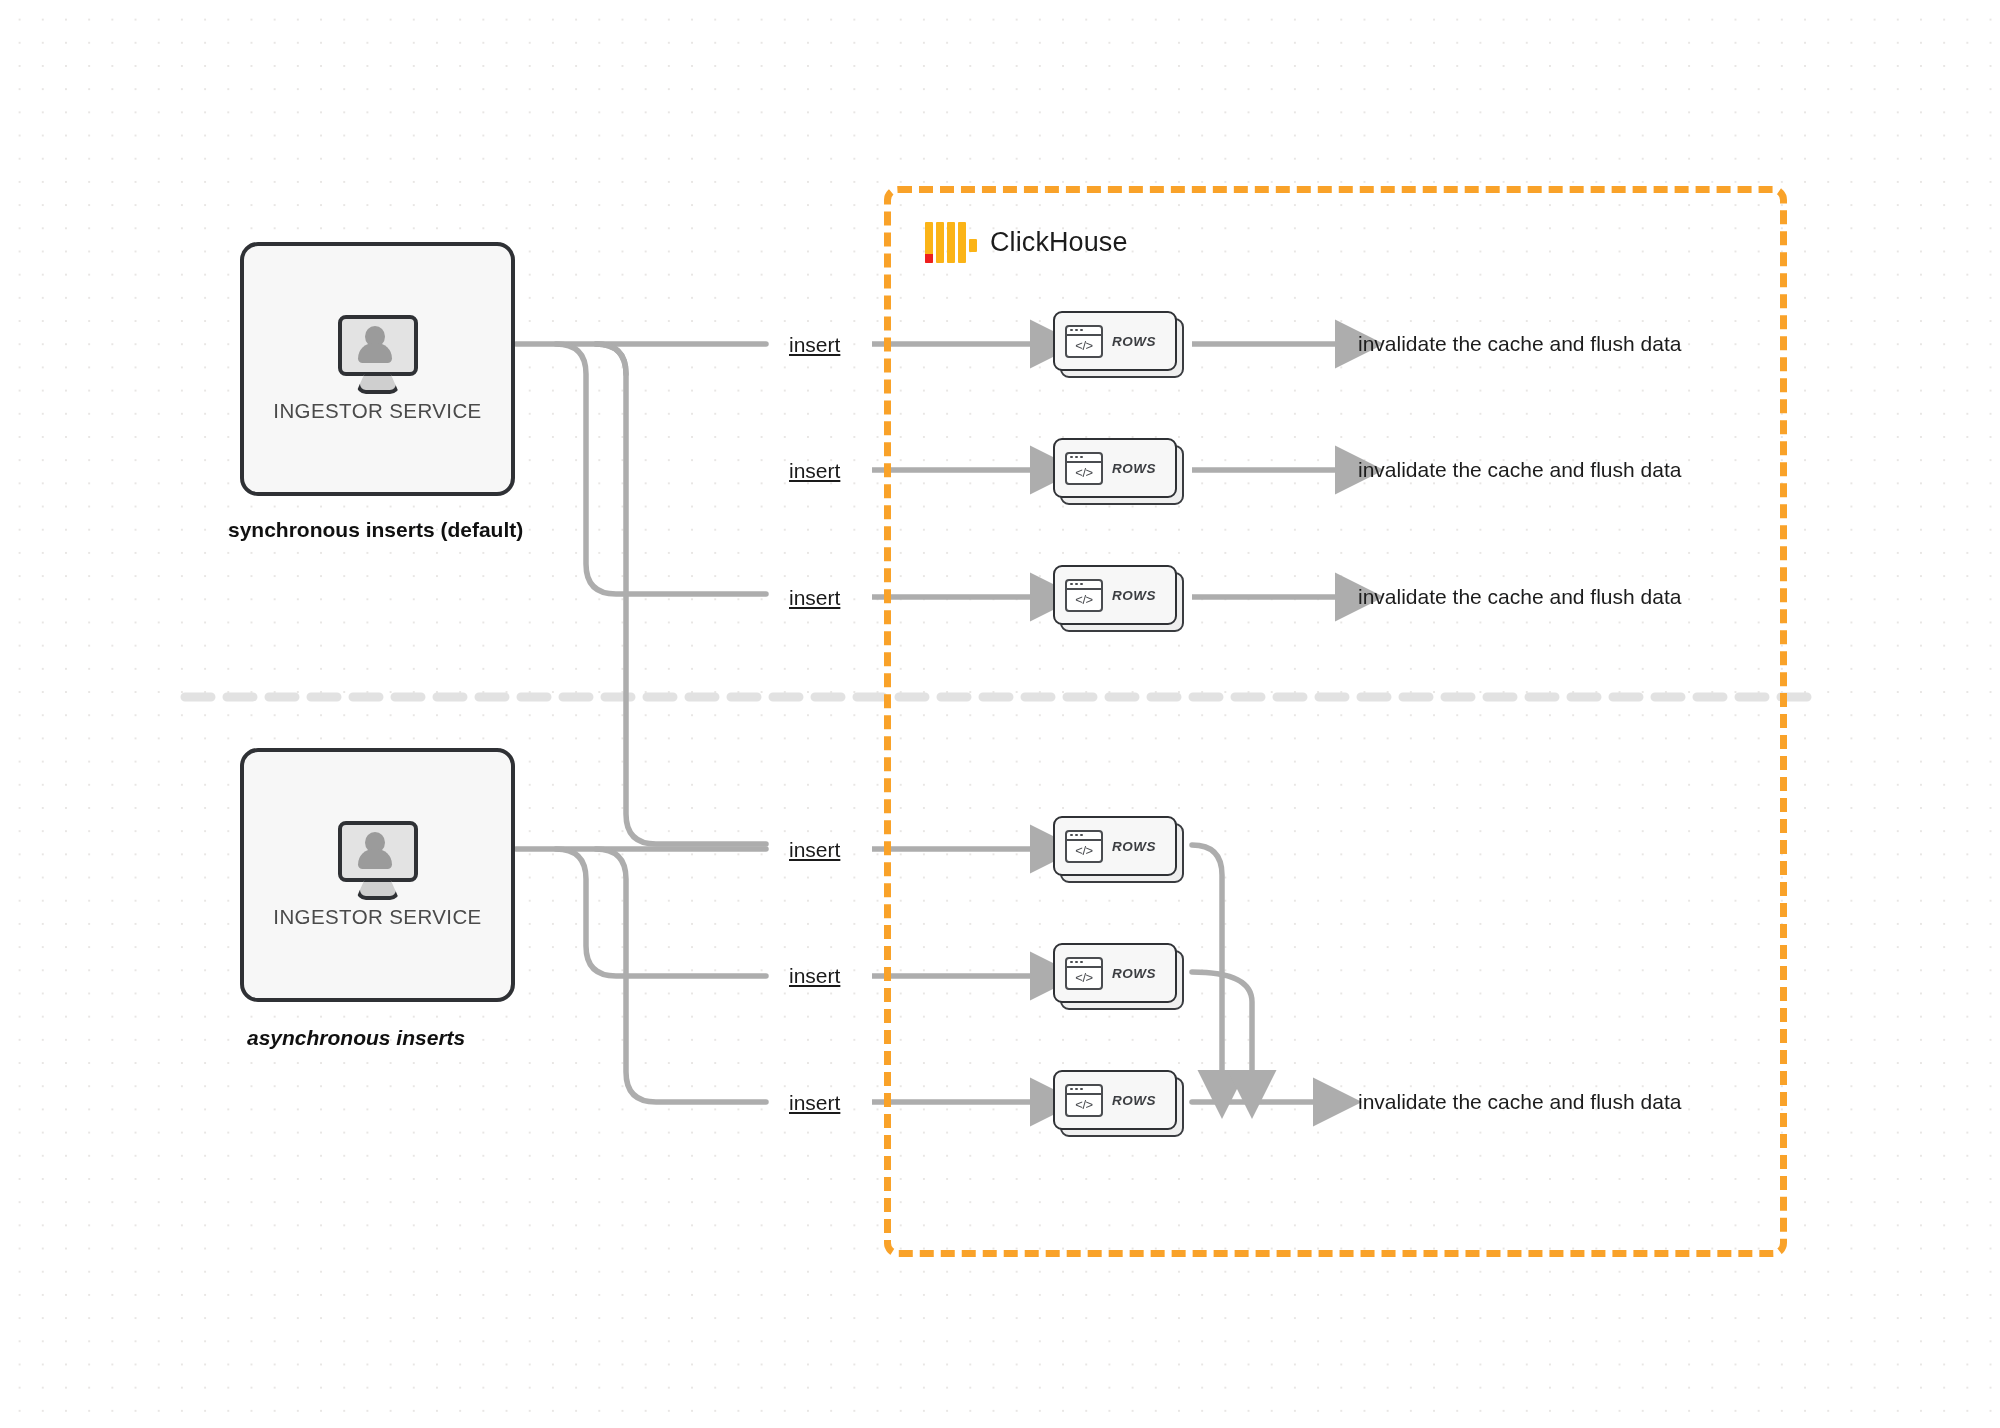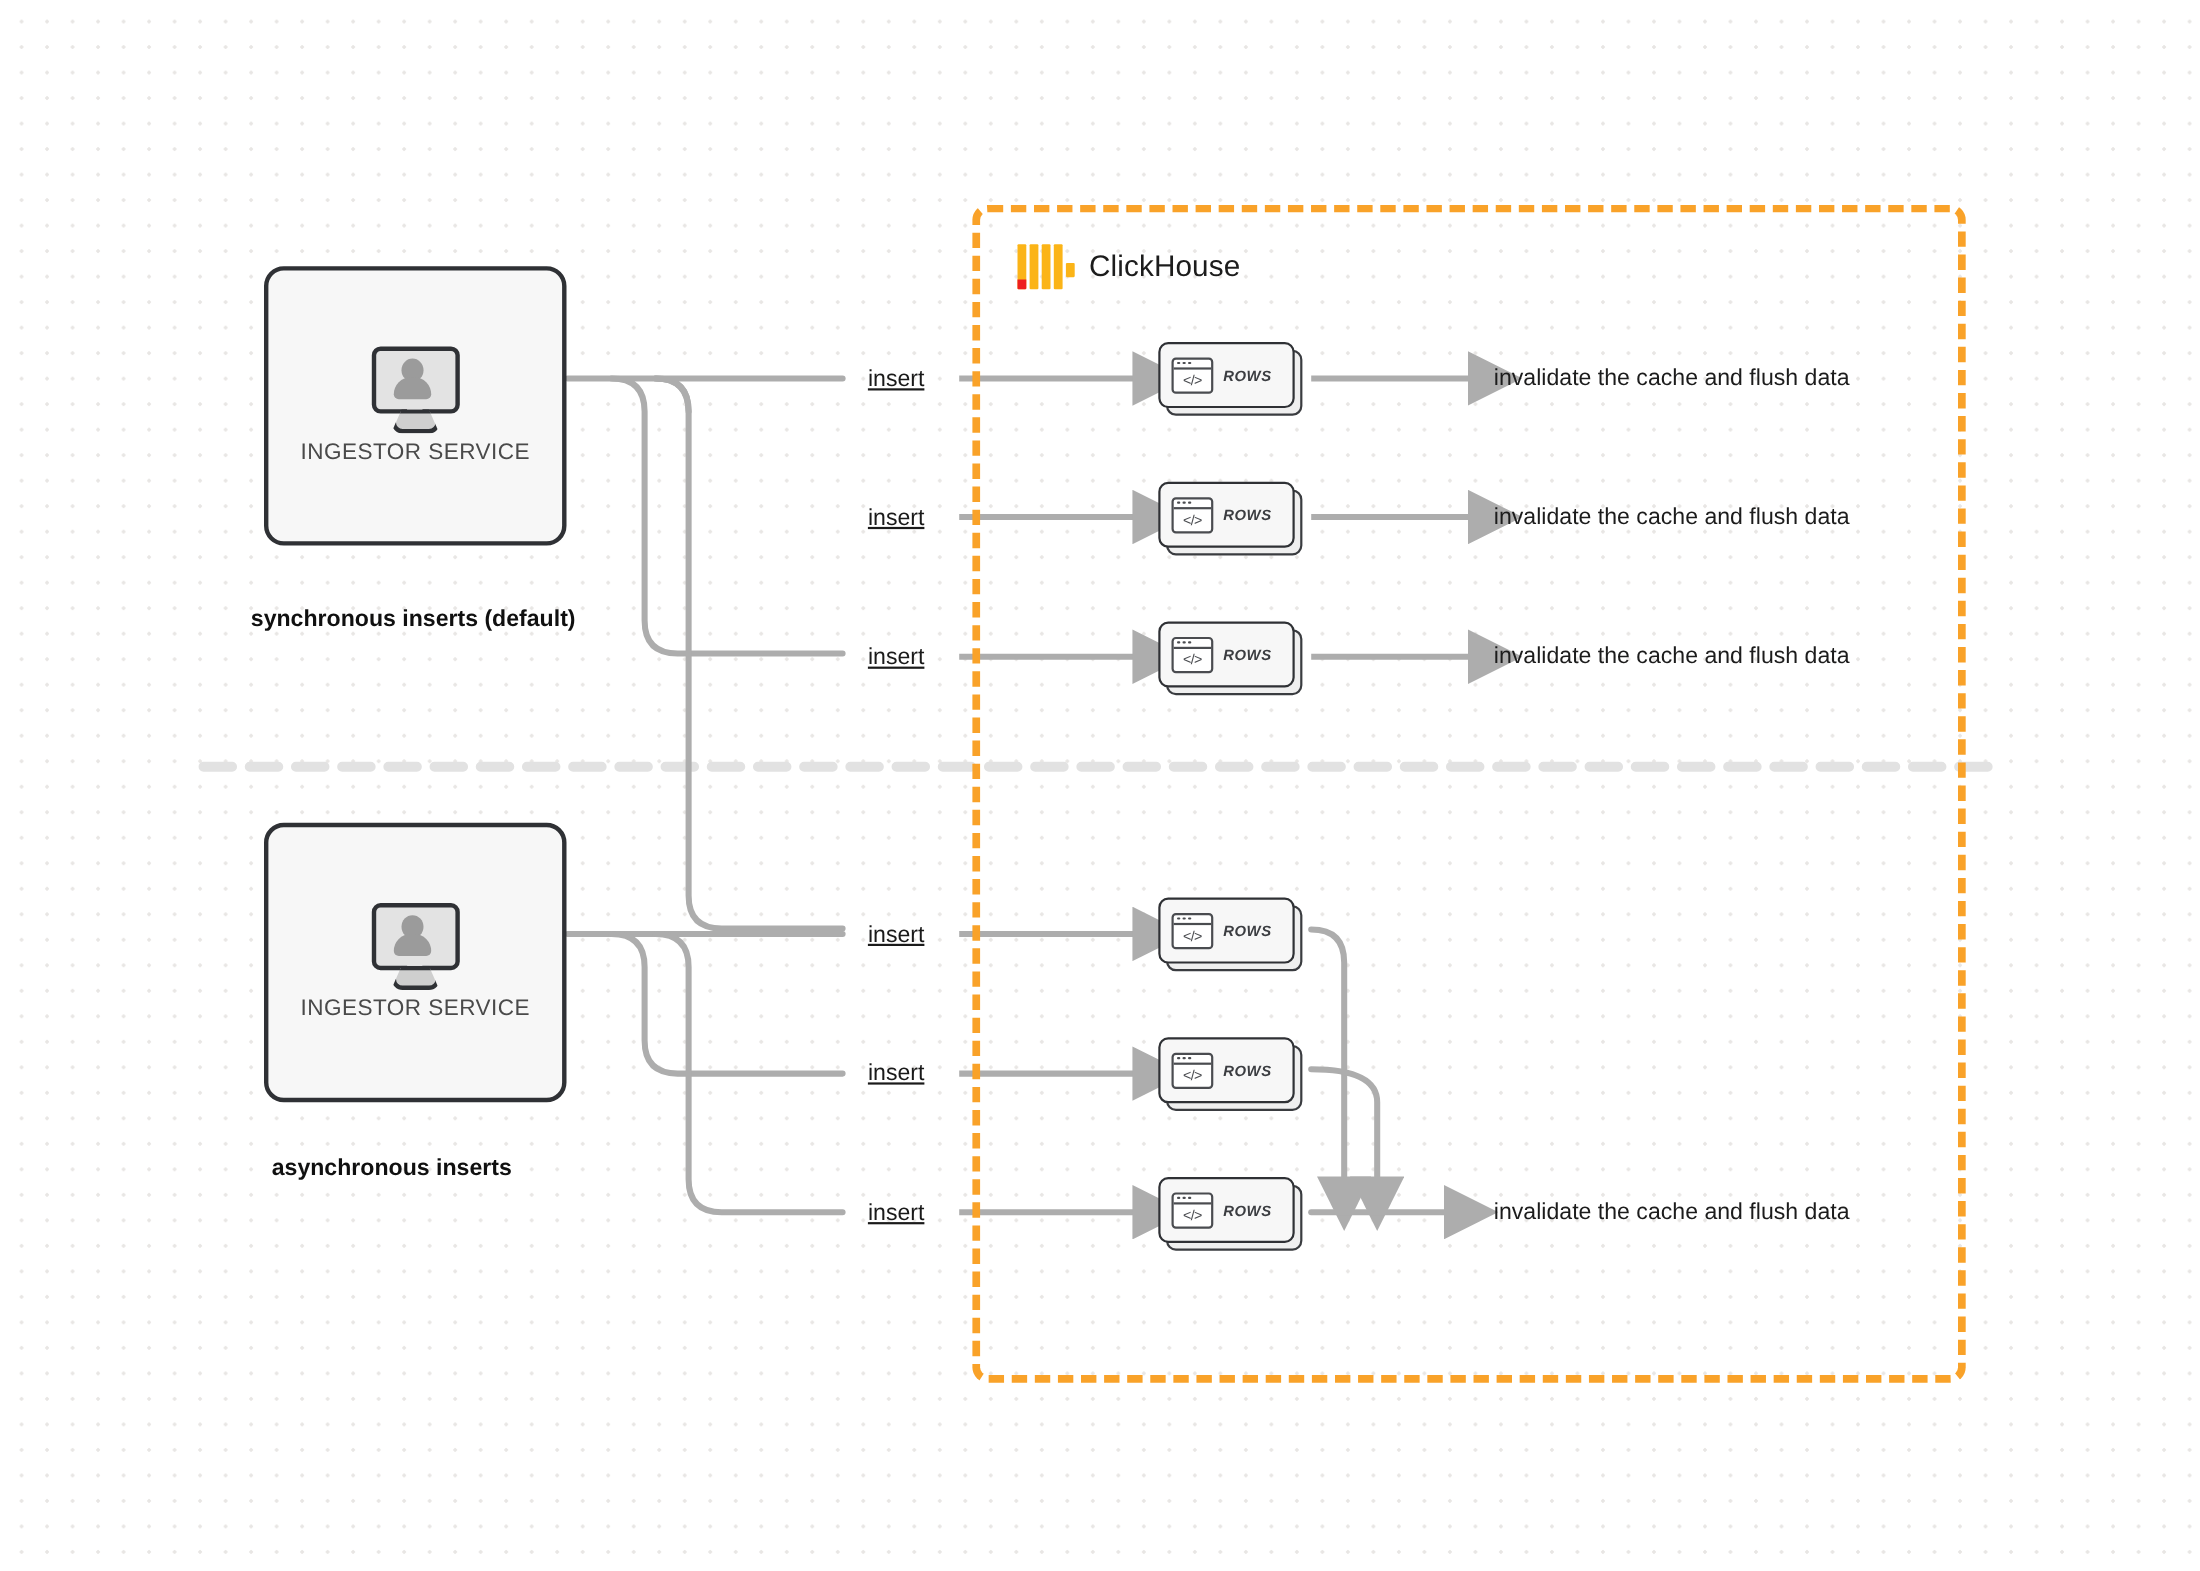--- a/index.html
+++ b/index.html
@@ -340,21 +340,21 @@
     <span class="monitor">
       <span class="screen"></span>
       <span class="person-head"></span>
       <span class="person-body"></span>
       <span class="notch"></span>
       <span class="stand"></span>
     </span>
     <span class="svc-label">INGESTOR SERVICE</span>
   </div>
 
-  <div class="section-caption" style="left:228px; top:518px;margin-top:33px;">synchronous inserts (default)</div>
+  <div class="section-caption" style="left:228px; top:518px;">synchronous inserts (default)</div>
 
   <div class="flow-label insert" style="left:789px; top:333px;">insert</div>
   <div class="flow-label insert" style="left:789px; top:459px;">insert</div>
   <div class="flow-label insert" style="left:789px; top:586px;">insert</div>
 
   <div class="rows-card" style="left:1053px; top:311px;">
     <span class="back"></span>
     <span class="front">
       <span class="win-icon">
         <span class="titlebar">
@@ -406,21 +406,21 @@
     <span class="monitor">
       <span class="screen"></span>
       <span class="person-head"></span>
       <span class="person-body"></span>
       <span class="notch"></span>
       <span class="stand"></span>
     </span>
     <span class="svc-label">INGESTOR SERVICE</span>
   </div>
 
-  <div class="section-caption" style="left:247px; top:1050px;">asynchronous inserts</div>
+  <div class="section-caption" style="left:247px; top:1026px;font-style:italic;">asynchronous inserts</div>
 
   <div class="flow-label insert" style="left:789px; top:838px;">insert</div>
   <div class="flow-label insert" style="left:789px; top:964px;">insert</div>
   <div class="flow-label insert" style="left:789px; top:1091px;">insert</div>
 
   <div class="rows-card" style="left:1053px; top:816px;">
     <span class="back"></span>
     <span class="front">
       <span class="win-icon">
         <span class="titlebar">

